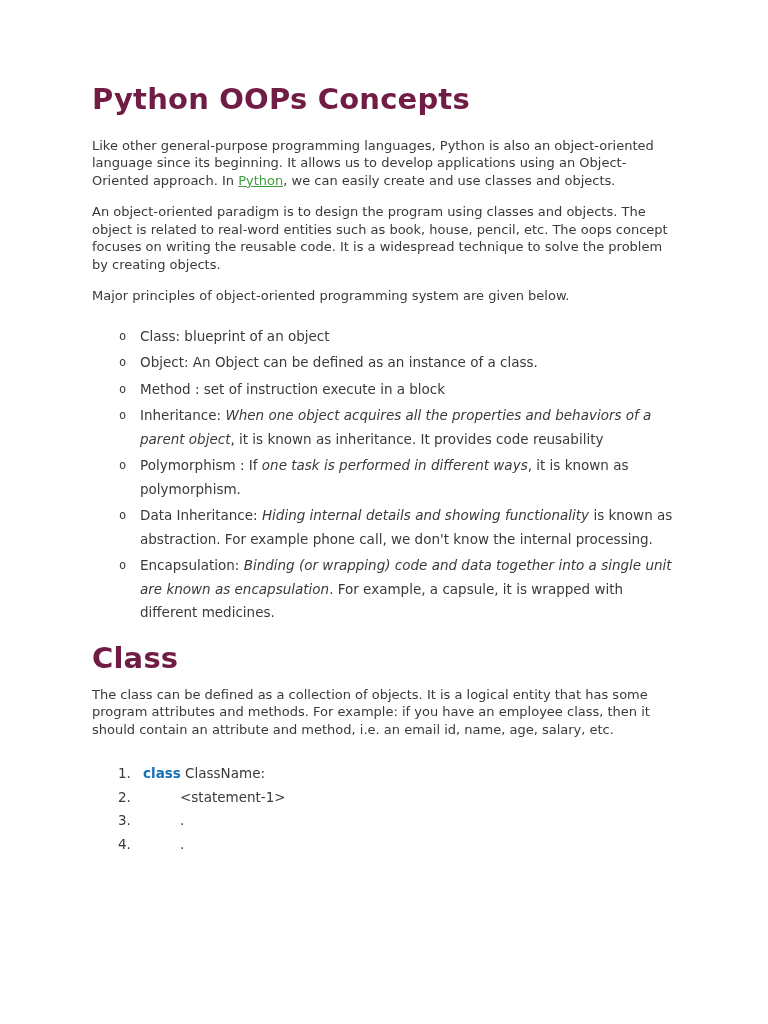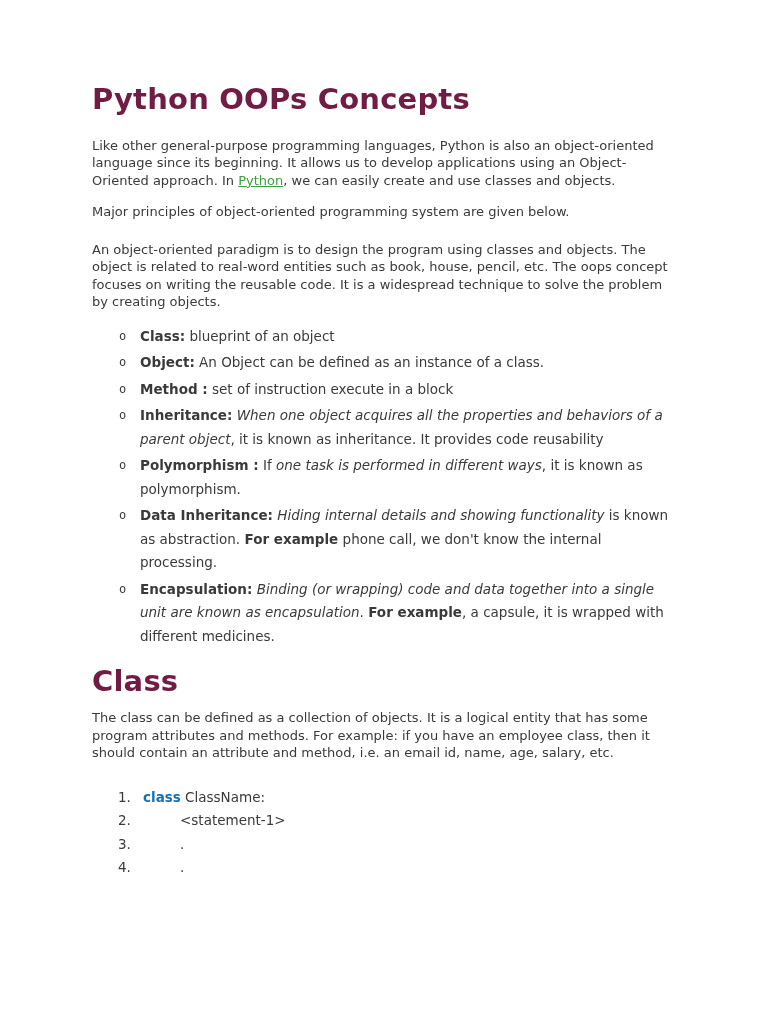--- a/index.html
+++ b/index.html
@@ -38,21 +38,21 @@
     font-size: 13px;
     line-height: 17.5px;
     margin: 0 0 14px 0;
   }
   p.body-text.last-before-list { margin-bottom: 20px; }
   a.doc-link {
     color: #3f9e3f;
     text-decoration: underline;
     cursor: pointer;
   }
-  .b { font-weight: bold; }
+  .b { font-weight: normal; }
   .i { font-style: italic; }
   ul.principles {
     list-style: none;
     margin: 14px 0 14px 0;
   }
   ul.principles li {
     position: relative;
     padding-left: 48px;
     font-size: 13.5px;
     line-height: 23.5px;
@@ -95,23 +95,23 @@
 </style>
 </head>
 <body>
 
 <div class="page">
 
   <h1 class="doc-title">Python OOPs Concepts</h1>
 
   <p class="body-text"><span>Like other general-purpose programming languages, Python is also an object-oriented language since its beginning. It allows us to develop applications using an Object-Oriented approach. In </span><a class="doc-link">Python</a><span>, we can easily create and use classes and objects.</span></p>
 
+  <p class="body-text">An object-oriented paradigm is to design the program using classes and objects. The object is related to real-word entities such as book, house, pencil, etc. The oops concept focuses on writing the reusable code. It is a widespread technique to solve the problem by creating objects.</p>
+
   <p class="body-text last-before-list">Major principles of object-oriented programming system are given below.</p>
-
-  <p class="body-text">An object-oriented paradigm is to design the program using classes and objects. The object is related to real-word entities such as book, house, pencil, etc. The oops concept focuses on writing the reusable code. It is a widespread technique to solve the problem by creating objects.</p>
 
   <ul class="principles">
     <li>
       <span class="marker">o</span><span class="b">Class:</span><span> blueprint of an object</span>
     </li>
     <li>
       <span class="marker">o</span><span class="b">Object:</span><span> An Object can be defined as an instance of a class.</span>
     </li>
     <li>
       <span class="marker">o</span><span class="b">Method :</span><span> set of instruction execute in a block</span>

